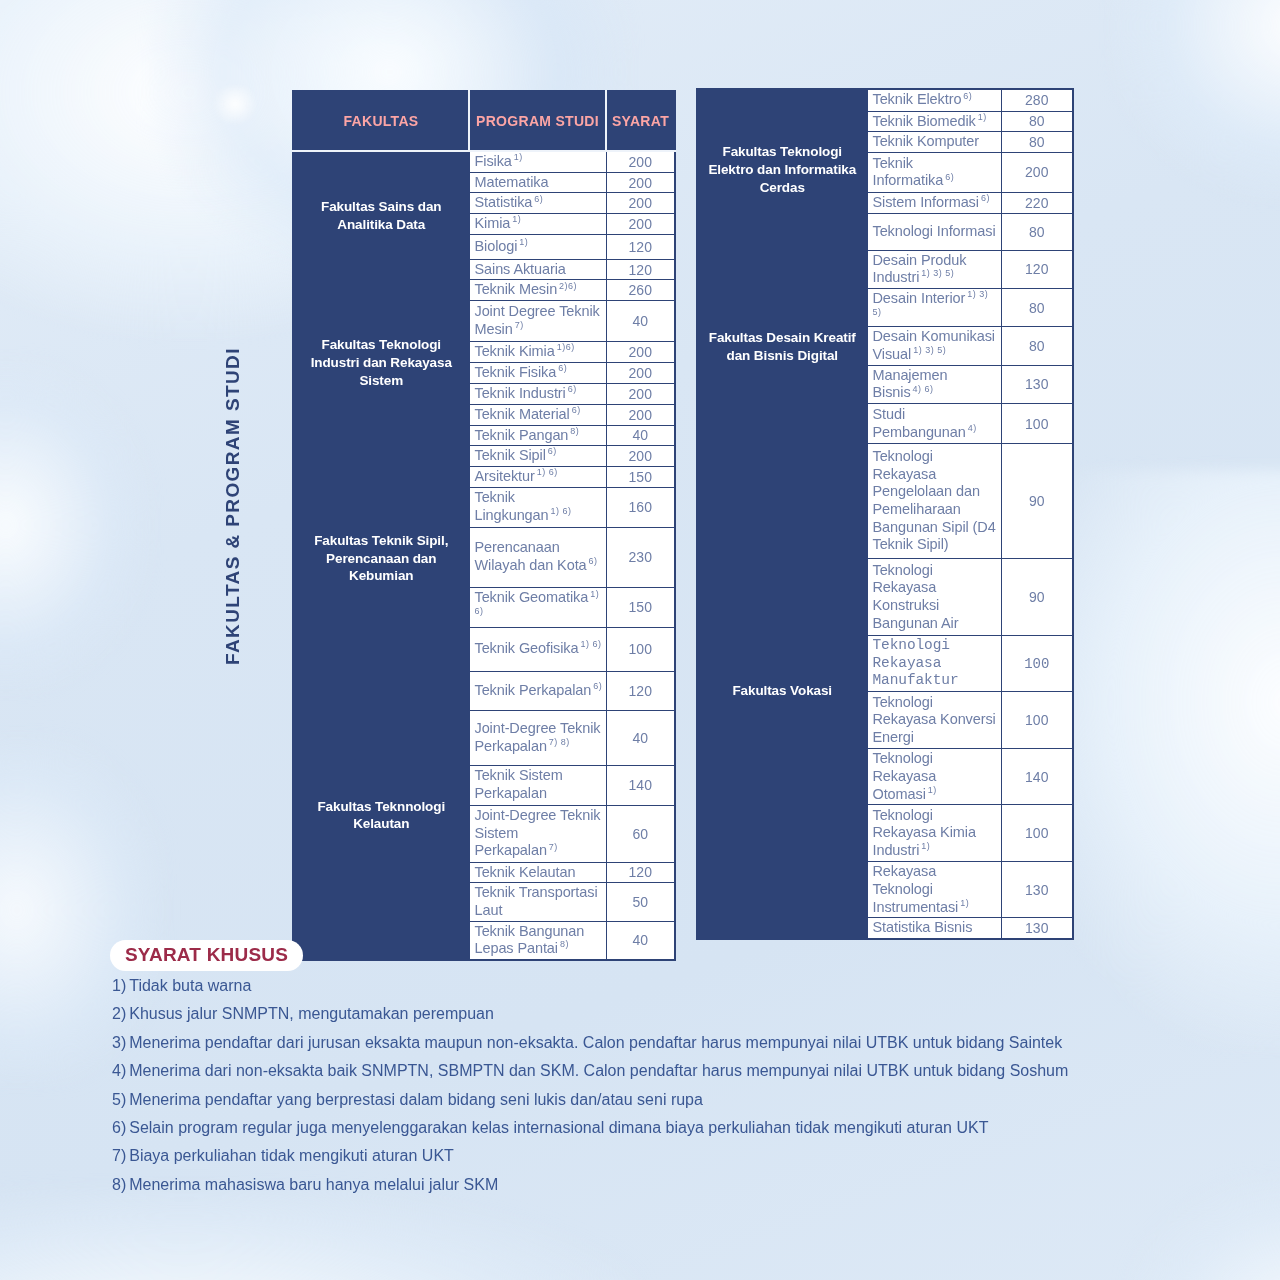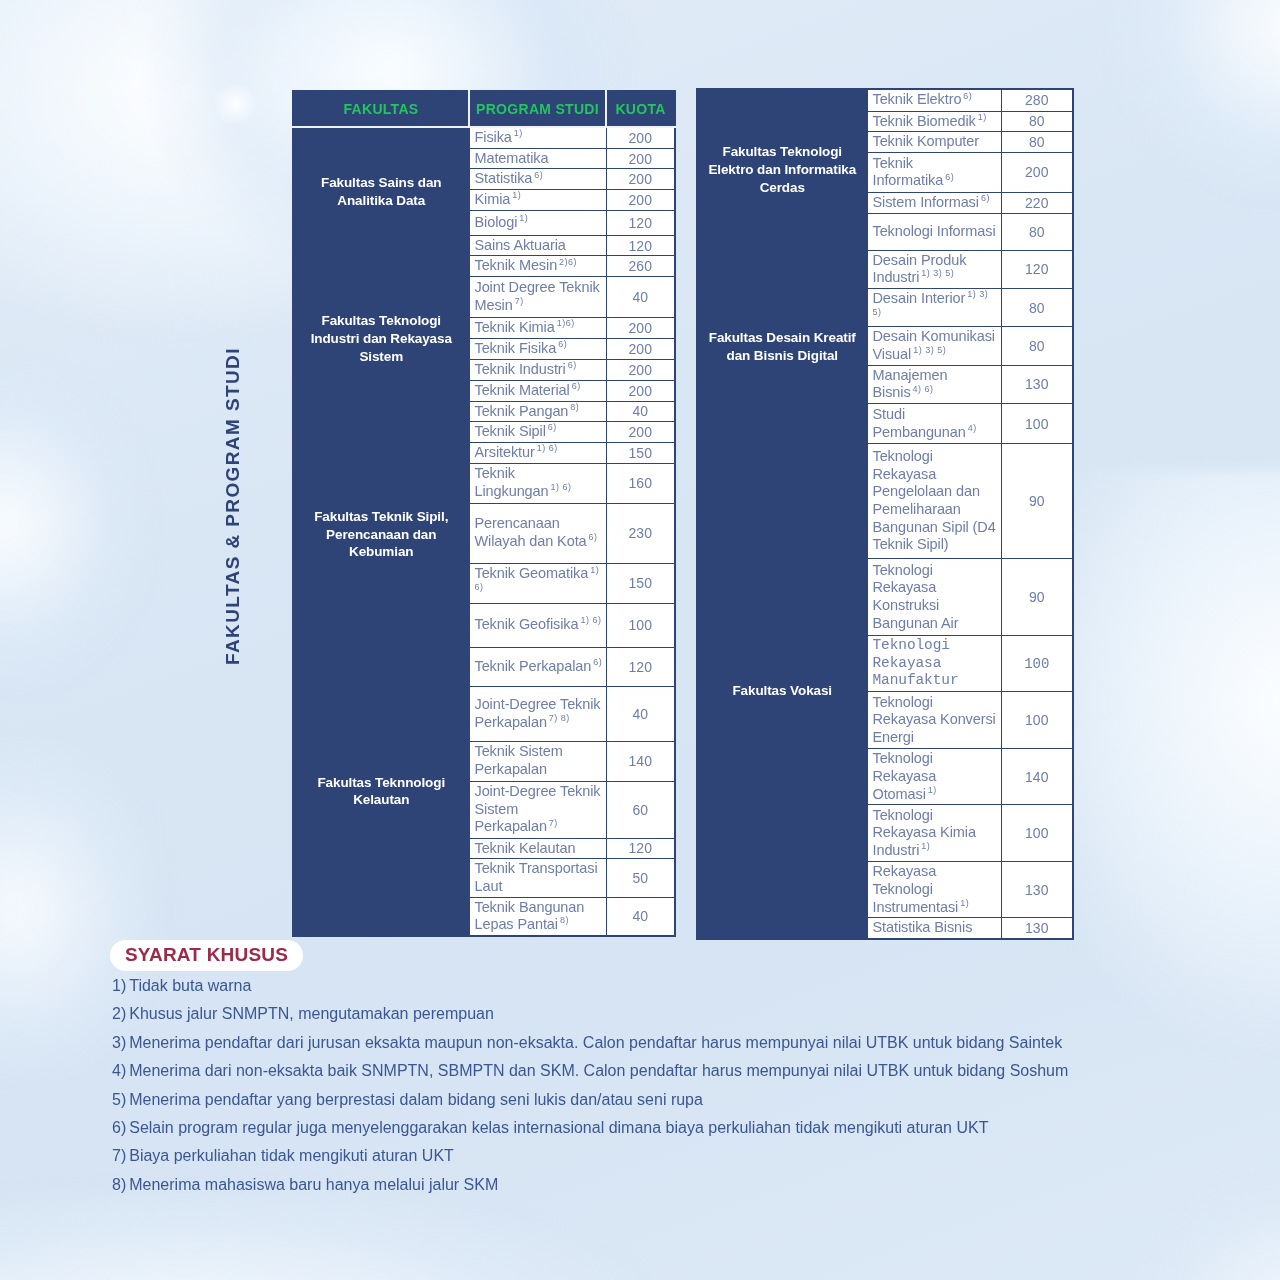--- a/index.html
+++ b/index.html
@@ -35,22 +35,22 @@
     writing-mode:vertical-rl; transform:rotate(180deg);
     font-weight:bold; font-size:19px; letter-spacing:1.4px;
     color:var(--navy,#2e4376); white-space:nowrap; line-height:28px;
   }
 
   
   .tbl-left{position:absolute; left:292px; top:90px;}
   .tbl-right{position:absolute; left:696px; top:88px;}
   table.qt{border-collapse:collapse; table-layout:fixed; border:2.5px solid var(--navy,#2e4376); background:#fff;}
   table.qt th{
-    background:var(--navy,#2e4376); color:#22c55e; font-size:14px; font-weight:bold;
-    letter-spacing:.3px; height:22px; padding:6px 2px;
+    background:var(--navy,#2e4376); color:#fca5a5; font-size:14px; font-weight:bold;
+    letter-spacing:.3px; height:22px; padding:18px 2px;
     border:1.5px solid var(--navy,#2e4376);
     border-bottom:2px solid #eef3fa;
   }
   table.qt th + th{border-left:2px solid #eef3fa;}
   table.qt td{border:1.5px solid var(--navy,#2e4376); vertical-align:middle;}
   td.fac{
     background:var(--navy,#2e4376); color:#ffffff; font-weight:bold; text-align:center;
     font-size:13.5px; line-height:1.3; padding:3px 7px; letter-spacing:-.1px;
     border:2px solid #eef3fa;
   }
@@ -93,21 +93,21 @@
       <table class="qt">
         <colgroup>
           <col style="width: 176px;">
           <col style="width: 137px;">
           <col style="width: 69px;">
         </colgroup>
         <thead>
           <tr>
             <th>FAKULTAS</th>
             <th>PROGRAM STUDI</th>
-            <th>KUOTA</th>
+            <th>SYARAT</th>
           </tr>
         </thead>
         <tbody>
           <tr style="height: 20px;">
             <td class="fac" rowspan="6">Fakultas Sains dan Analitika Data</td>
             <td class="prog">Fisika<sup>1)</sup></td>
             <td class="quota">200</td>
           </tr>
           <tr style="height: 20px; padding-left: 24px;">
             <td class="prog">Matematika</td>

